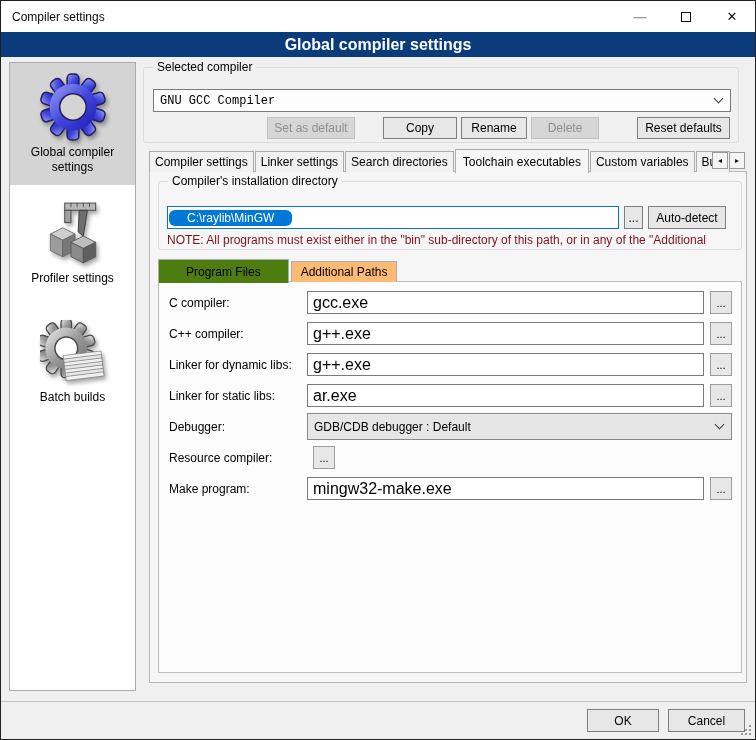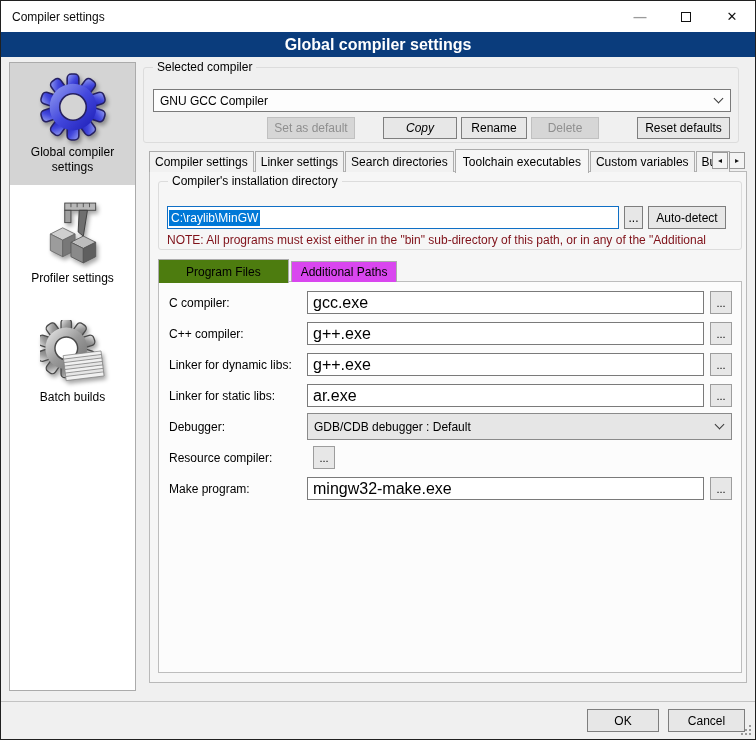--- a/index.html
+++ b/index.html
@@ -34,21 +34,21 @@
 
   
   .groupbox{ position:absolute; border:1px solid #DCDCDC; border-radius:3px; }
   .groupbox .legend{ position:absolute; top:-8px; left:9px; padding:0 4px; }
   .legend.on-dialog{ background:#F0F0F0; }
   .legend.on-page{ background:#F6F6F6; }
 
   
   .grp-compiler{ left:142px; top:66px; width:596px; height:76px; }
   .combo{ position:absolute; left:9px; top:21px; height:23px; background:#FDFDFD;
-          border:1px solid #7A7A7A; display:flex; align-items:center; padding:0 6px; }
+          border:1px solid #7A7A7A; display:flex; align-items:center; padding:0 6px;font-family:Liberation Mono, monospace; }
   .combo .cval{ flex:1; white-space:nowrap; overflow:hidden; }
   .chev{ width:7px; height:7px; border-left:1.4px solid #3c3c3c; border-bottom:1.4px solid #3c3c3c;
          transform:rotate(-45deg); margin:-4px 2px 0 6px; }
   .combo-main{ width:578px; }
   .btnrow{ position:absolute; left:0; right:8px; top:49px; height:22px;
            display:flex; justify-content:flex-end; align-items:center; }
   .btn{ height:22px; background:#E7E7E7; border:1px solid #7E7E7E; font-family:inherit;
         font-size:12px; color:#000; display:inline-flex; align-items:center; justify-content:center; }
   .btn.disabled{ background:#D6D6D6; border-color:#C0C0C0; color:#8f8f8f; }
 
@@ -65,29 +65,29 @@
               margin-left:1px; }
 
   
   .tabpage{ position:absolute; left:148px; top:170px; width:598px; height:512px;
             background:#F6F6F6; border:1px solid #B9B9B9; z-index:4; }
 
   
   .grp-install{ left:8px; top:9px; width:584px; height:69px; }
   .pathbox{ position:absolute; left:8px; top:24px; width:452px; height:23px; background:#FFFFFF;
             border:1px solid #0F6FC5; display:flex; align-items:center; padding:0 1px; }
-  .pathbox .sel{ background:#0078D7; color:#FFFFFF; padding:1px 2px; white-space:nowrap; }
+  .pathbox .sel{ background:#0078D7; color:#FFFFFF; padding:1px 18px; white-space:nowrap;border-radius:6px; }
   .mini-btn{ position:absolute; top:24px; height:23px; }
   .browse-sm{ left:465px; width:19px; }
   .autodetect{ left:489px; width:78px; }
   .note{ position:absolute; left:8px; top:51px; right:1px; color:#7F1119; white-space:nowrap; overflow:hidden; }
 
   
   .subtabs{ position:absolute; left:8px; top:87px; display:flex; align-items:flex-end; z-index:3; }
-  .subtab{ background:#d946ef; border:1px solid #ACACAC; border-bottom:none; padding:3px 9px; margin-right:2px; }
+  .subtab{ background:#fdba74; border:1px solid #ACACAC; border-bottom:none; padding:3px 9px; margin-right:2px; }
   .subtab.active{ background:#4d7c0f; padding:5px 27px 4px; margin-bottom:-1px; position:relative; z-index:4; }
   .innerpanel{ position:absolute; left:8px; top:109px; width:584px; height:392px;
                background:#FCFCFC; border:1px solid #BDBDBD; z-index:2; padding:9px 9px 0 10px; }
   .frow{ display:flex; align-items:center; height:23px; margin-bottom:8px; }
   .frow .flabel{ width:138px; flex:none; }
   .tfield{ flex:1; height:23px; border:1px solid #7A7A7A; background:#FFFFFF; padding:0 5px;
            font-family:inherit; font-size:16px; color:#000; min-width:0; }
   .browse{ width:22px; height:23px; flex:none; margin-left:6px; background:#E7E7E7;
            border:1px solid #9D9D9D; font-size:11px; display:inline-flex; align-items:center; justify-content:center; }
   .dselect{ flex:1; height:27px; border:1px solid #8A8A8A; background:#E6E6E6;
@@ -215,21 +215,21 @@
   </div>
 
   <div class="groupbox grp-compiler">
     <span class="legend on-dialog">Selected compiler</span>
     <div class="combo combo-main">
       <span class="cval">GNU GCC Compiler</span>
       <span class="chev"></span>
     </div>
     <div class="btnrow">
       <button class="btn disabled" style="width:88px;">Set as default</button>
-      <button class="btn" style="width:74px; margin-left:28px;font-style:italic;">Copy</button>
+      <button class="btn" style="width:74px; margin-left:28px;">Copy</button>
       <button class="btn" style="width:66px; margin-left:4px;">Rename</button>
       <button class="btn disabled" style="width:68px; margin-left:4px;">Delete</button>
       <button class="btn" style="width:93px; margin-left:38px;">Reset defaults</button>
     </div>
   </div>
 
   <div class="tabs">
     <span class="tab">Compiler settings</span>
     <span class="tab">Linker settings</span>
     <span class="tab">Search directories</span>

